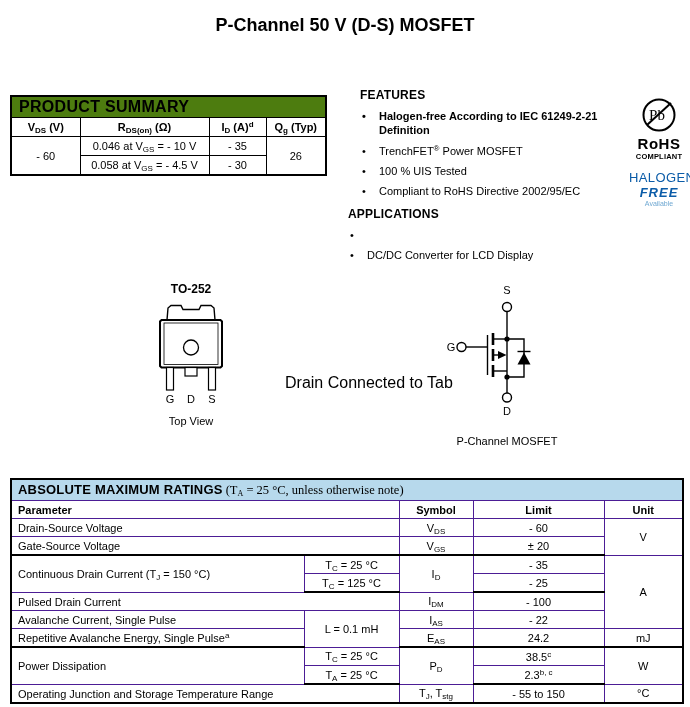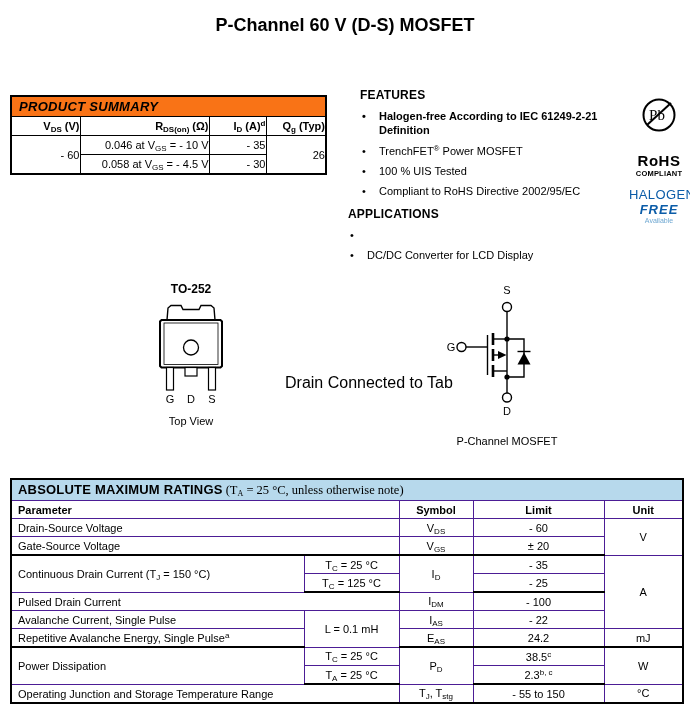--- a/index.html
+++ b/index.html
@@ -11,24 +11,24 @@
   sup { font-size:8px; line-height:0; vertical-align:4px; }
 
   .page-title {
     position:absolute; top:15px; left:0; width:690px; text-align:center;
     font-size:18px; font-weight:bold;
   }
 
   
   table { border-collapse:collapse; table-layout:fixed; }
   .ps-table { position:absolute; left:10px; top:95px; border:2px solid #000; }
-  .ps-table td, .ps-table th { border:1px solid #000; font-size:11px; text-align:right; padding:0; height:18px; }
+  .ps-table td, .ps-table th { border:1px solid #000; font-size:11px; text-align:center; padding:0; height:18px; }
   .ps-table .tbl-title {
-    background:#f97316; text-align:left; font-weight:bold; font-size:13px;
-    padding:1px 7px; height:17px; letter-spacing:0.3px;font-style:italic;
+    background:#4d7c0f; text-align:left; font-weight:bold; font-size:16px;
+    padding:1px 7px; height:17px; letter-spacing:0.3px;
   }
   .ps-table th { font-weight:bold; }
 
   .am-table { position:absolute; left:10px; top:478px; border:2px solid #000; }
   .am-table td, .am-table th { border:1px solid #4c1d95; font-size:11px; text-align:center; padding:0 4px; height:17px; }
   .am-table .am-title-cell {
     background:#b7d9ec; text-align:left; padding:1px 6px; height:18px;
   }
   .am-title-text { font-weight:bold; font-size:13px; letter-spacing:0.2px; }
   .am-note { font-family:"Liberation Serif", serif; font-size:12.5px; }
@@ -39,37 +39,37 @@
   
   .features { position:absolute; left:360px; top:88px; width:272px; }
   .applications { position:absolute; left:348px; top:207px; width:290px; }
   .sec-heading { font-weight:bold; font-size:12px; margin:0 0 7px 0; letter-spacing:0.2px; }
   .bullet-item { display:flex; font-size:11px; line-height:1.3; margin-bottom:6px; }
   .bullet-dot { flex:none; width:17px; padding-left:2px; }
   .bold-item { font-weight:bold; }
 
   
   .badge { position:absolute; left:629px; top:96px; width:60px; text-align:center; }
-  .badge .rohs { font-size:15px; font-weight:bold; letter-spacing:0.5px; margin-top:18px; }
+  .badge .rohs { font-size:15px; font-weight:bold; letter-spacing:0.5px; margin-top:1px; }
   .badge .compliant { font-size:7.5px; font-weight:bold; letter-spacing:0.2px; }
   .badge .halogen { font-size:13px; font-weight:normal; color:#0b5ca8; letter-spacing:0.4px; margin-top:9px; }
   .badge .free { font-size:13px; font-weight:bold; font-style:italic; color:#0b5ca8; letter-spacing:1px; }
   .badge .available { font-size:7px; color:#6fa8d2; }
 
   
   .package-svg { position:absolute; left:140px; top:278px; }
   .drain-note { position:absolute; left:249px; top:374px; font-size:16px;padding-left:36px; }
   .mosfet-svg { position:absolute; left:440px; top:282px; }
   .svg-label { font-family:"Liberation Sans", sans-serif; font-size:11px; fill:#000; }
   .svg-label-bold { font-family:"Liberation Sans", sans-serif; font-size:12px; font-weight:bold; fill:#000; }
 </style>
 </head>
 <body>
 
-<div class="page-title">P-Channel 60 V (D-S) MOSFET</div>
+<div class="page-title">P-Channel 50 V (D-S) MOSFET</div>
 
 <table class="ps-table">
   <colgroup>
       <col style="width:69px">
       <col style="width:129px">
       <col style="width:57px">
       <col style="width:60px">
     </colgroup>
   <tbody>
       <tr>

